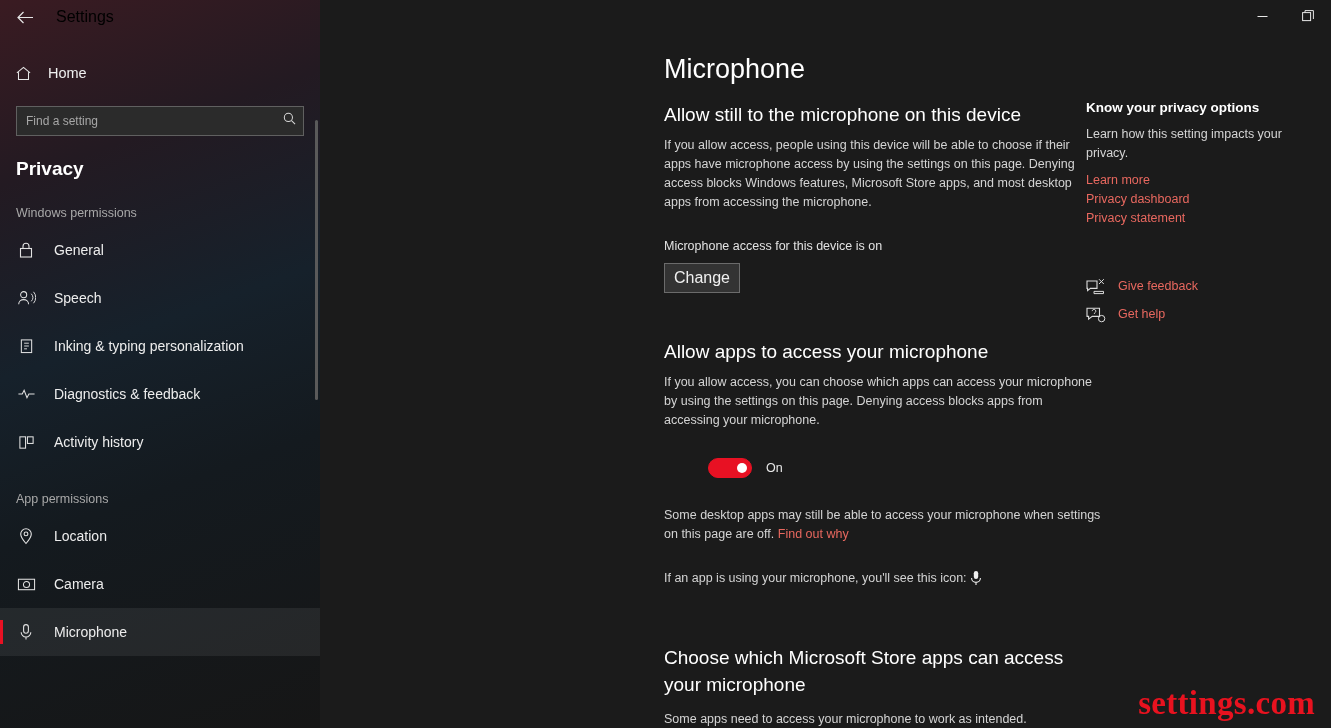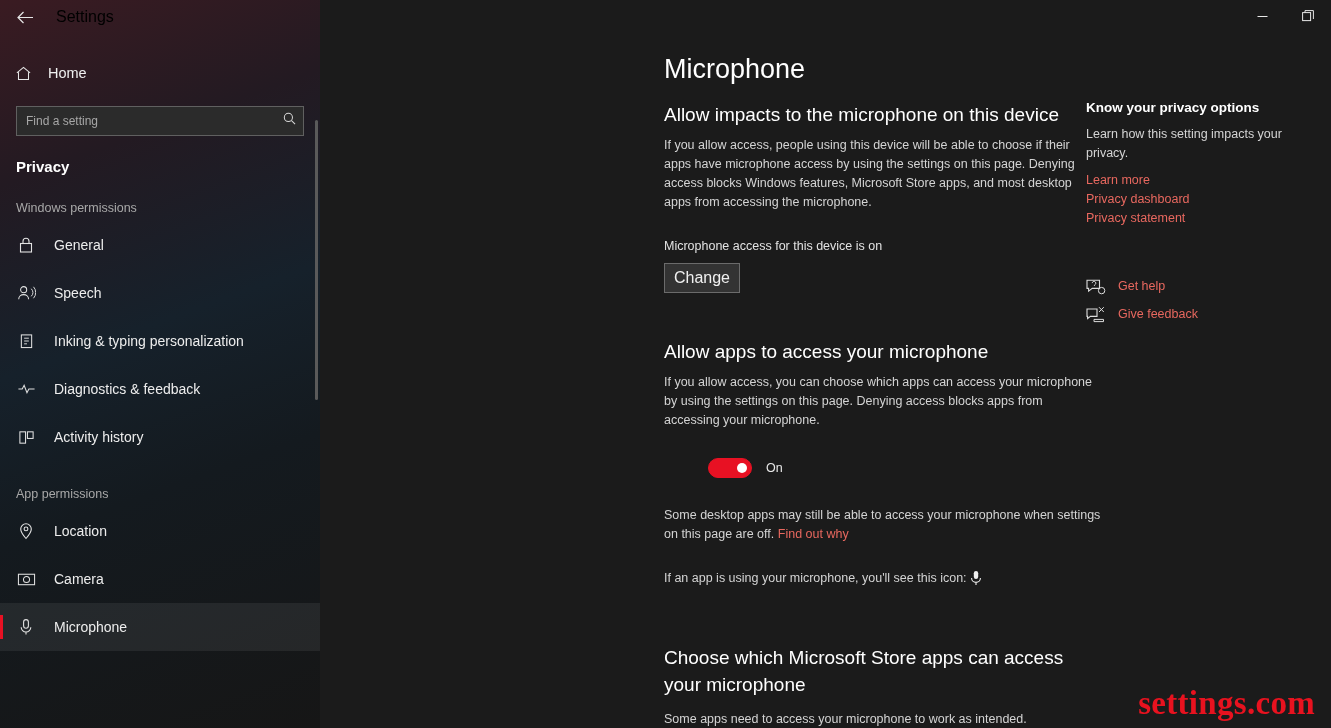--- a/index.html
+++ b/index.html
@@ -66,21 +66,21 @@
     font-family: "Liberation Sans", sans-serif;
   }
   .search-input::placeholder { color: #a7a7a7; }
   .search-icon {
     position: absolute; right: 8px; top: 6px;
     color: #d8d8d8; font-size: 13px;
   }
 
   .privacy-head {
     margin: 22px 0 0 16px;
-    font-size: 15px;
+    font-size: 19px;
     font-weight: bold;
     color: #ffffff;
   }
 
   .group-head {
     margin: 26px 0 6px 16px;
     font-size: 12.5px;
     color: #a8a8a8;
   }
 
@@ -359,21 +359,21 @@
           <path d="M3 2.4V0.6h8.4V9" stroke="#e8e8e8" stroke-width="1"></path>
         </svg>
       </div>
     </div>
 
     <div class="page-title">Microphone</div>
 
     <div class="col-main">
 
       
-      <h2 class="sec">Allow impacts to the microphone on this device</h2>
+      <h2 class="sec">Allow still to the microphone on this device</h2>
       <p class="body">If you allow access, people using this device will be able to choose if their apps have microphone access by using the settings on this page. Denying access blocks Windows features, Microsoft Store apps, and most desktop apps from accessing the microphone.</p>
       <div class="status-line">Microphone access for this device is on</div>
       <button class="change-btn">Change</button>
 
       
       <div class="sec2">
         <h2 class="sec">Allow apps to access your microphone</h2>
         <p class="body">If you allow access, you can choose which apps can access your microphone by using the settings on this page. Denying access blocks apps from accessing your microphone.</p>
 
         <div class="toggle-row">
@@ -407,38 +407,38 @@
     </div>
 
     <div class="rail">
       <h3>Know your privacy options</h3>
       <p>Learn how this setting impacts your privacy.</p>
       <a href="#">Learn more</a>
       <a href="#">Privacy dashboard</a>
       <a href="#">Privacy statement</a>
 
       <div class="help-block">
+        <div class="help-row">
+          <span class="hic">
+            <svg width="20" height="17" viewBox="0 0 20 17" fill="none" aria-hidden="true">
+              <path d="M1 3h10v7.4H4.4L1.6 12.6v-2.2H1z" stroke="#dcdcdc" stroke-width="1.1"></path>
+              <path d="M13 1.2l4.8 4.8M17.8 1.2L13 6" stroke="#dcdcdc" stroke-width="1"></path>
+              <path d="M8 13.4h9.5v2.2H8z" stroke="#dcdcdc" stroke-width="1"></path>
+            </svg>
+          </span>
+          <a class="link" href="#">Give feedback</a>
+        </div>
         <div class="help-row">
           <span class="hic">
             <svg width="20" height="17" viewBox="0 0 20 17" fill="none" aria-hidden="true">
               <path d="M1 2.2h12.5v8.2H6.2L2.6 13.2v-2.8H1z" stroke="#dcdcdc" stroke-width="1.1"></path>
               <path d="M6.2 5.1a1.8 1.8 0 113 1.4c-.6.4-.9.7-.9 1.4" stroke="#dcdcdc" stroke-width="1"></path>
               <circle cx="15.6" cy="12.6" r="3.2" stroke="#dcdcdc" stroke-width="1"></circle>
             </svg>
           </span>
           <a class="link" href="#">Get help</a>
         </div>
-        <div class="help-row">
-          <span class="hic">
-            <svg width="20" height="17" viewBox="0 0 20 17" fill="none" aria-hidden="true">
-              <path d="M1 3h10v7.4H4.4L1.6 12.6v-2.2H1z" stroke="#dcdcdc" stroke-width="1.1"></path>
-              <path d="M13 1.2l4.8 4.8M17.8 1.2L13 6" stroke="#dcdcdc" stroke-width="1"></path>
-              <path d="M8 13.4h9.5v2.2H8z" stroke="#dcdcdc" stroke-width="1"></path>
-            </svg>
-          </span>
-          <a class="link" href="#">Give feedback</a>
-        </div>
       </div>
     </div>
 
     <div class="watermark">settings.com</div>
   </div>
 </div>
 
 </body></html>

